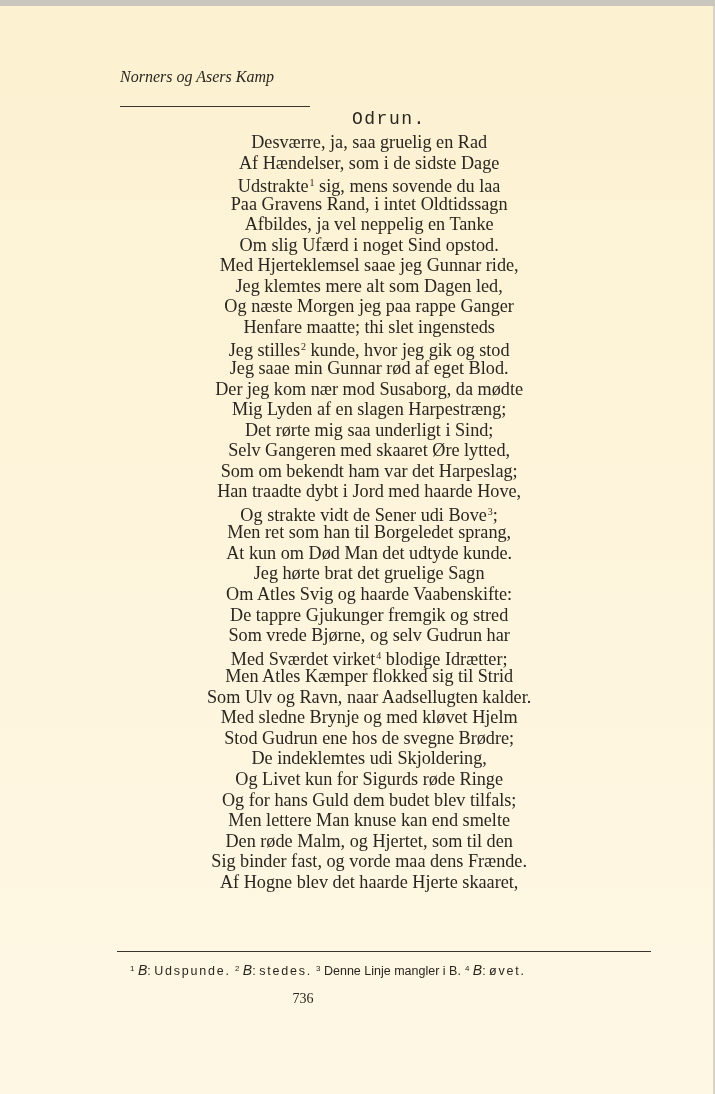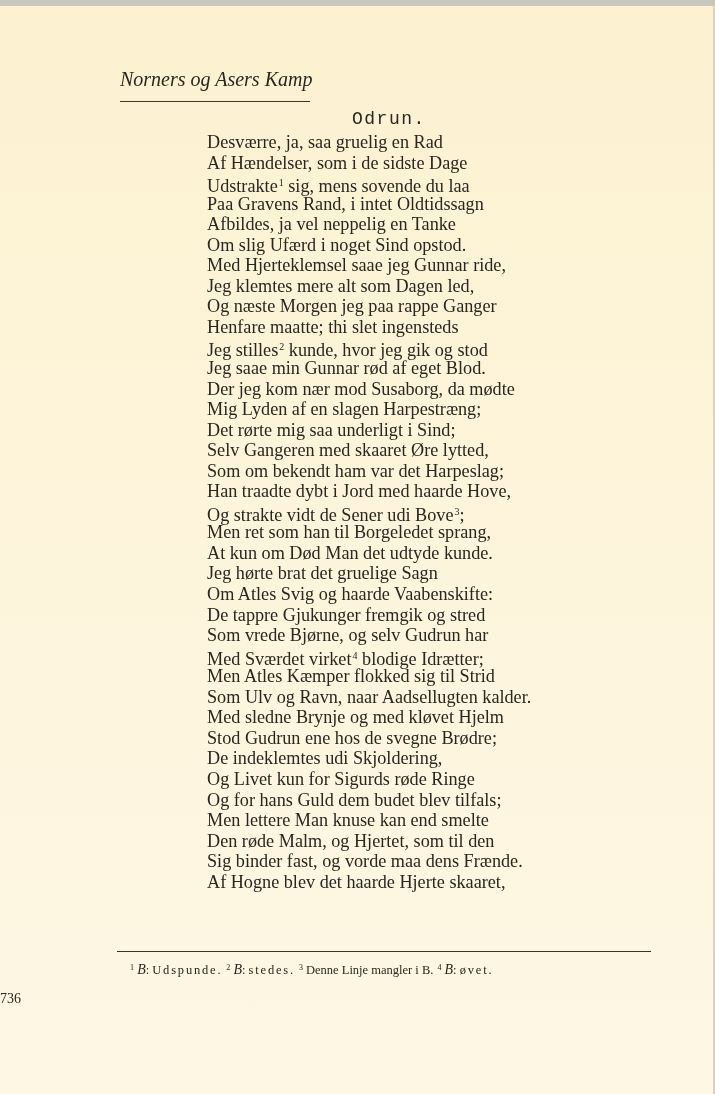--- a/index.html
+++ b/index.html
@@ -12,50 +12,50 @@
   }
   .topbar { position:absolute; left:0; top:0; width:715px; height:6px; background:#c9c6bd; }
   .page {
     position:absolute; left:0; top:6px; width:713px; height:1088px;
     background:linear-gradient(180deg,#fcf1d0 0%, #fdf4da 40%, #fef7e4 100%);
     border-right:2px solid #d7d3c8;
   }
   .running-head {
     position:absolute; left:120px; top:62px;
     font-family:"Liberation Serif", serif; font-style:italic;
-    font-size:20px; color:#2a2620;
-    padding-bottom:10px; border-bottom:1.5px solid #3a352c;
+    font-size:16px; color:#2a2620;
+    padding-bottom:20px; border-bottom:1.5px solid #3a352c;
     width:190px; white-space:nowrap;
   }
   .speaker {
     position:absolute; left:352px; top:103px;
     font-family:Liberation Mono, monospace; font-size:18px; letter-spacing:1.5px;
   }
   .verse {
-    position:absolute; left:207px; top:126px; margin:0; padding:0; list-style:none;
+    position:absolute; left:207px; top:126px; margin:0; padding:0; list-style:none;text-align:center;
   }
   .verse li {
     font-family:"Liberation Serif", serif; font-size:18.2px;
     line-height:20.55px; height:20.55px; white-space:nowrap;
   }
   .verse sup { font-size:10px; vertical-align:6px; margin-left:1px; }
   .footrule {
     position:absolute; left:117px; top:945px; width:534px; height:0;
     border-top:1.3px solid #3a352c;
   }
   .footnotes {
     position:absolute; left:130px; top:956px;
-    font-family:Liberation Serif, serif; font-size:12.5px; white-space:nowrap;
+    font-family:Liberation Sans, sans-serif; font-size:12.5px; white-space:nowrap;
   }
   .footnotes .fn { margin-right:4px; }
   .footnotes sup { font-size:8px; vertical-align:4px; }
   .footnotes .b { font-style:italic; font-size:14px; }
   .footnotes .spaced { letter-spacing:1.8px; }
   .page-number {
-    position:absolute; left:0; width:606px; top:985px; 
+    position:absolute; left:0; width:606px; top:985px; text-align:center;
     font-family:"Liberation Serif", serif; font-size:14px;
   }
 </style>
 </head>
 <body>
 
 <div class="topbar"></div>
 <div class="page">
   <div class="running-head">Norners og Asers Kamp</div>
   <div class="speaker">Odrun.</div>

